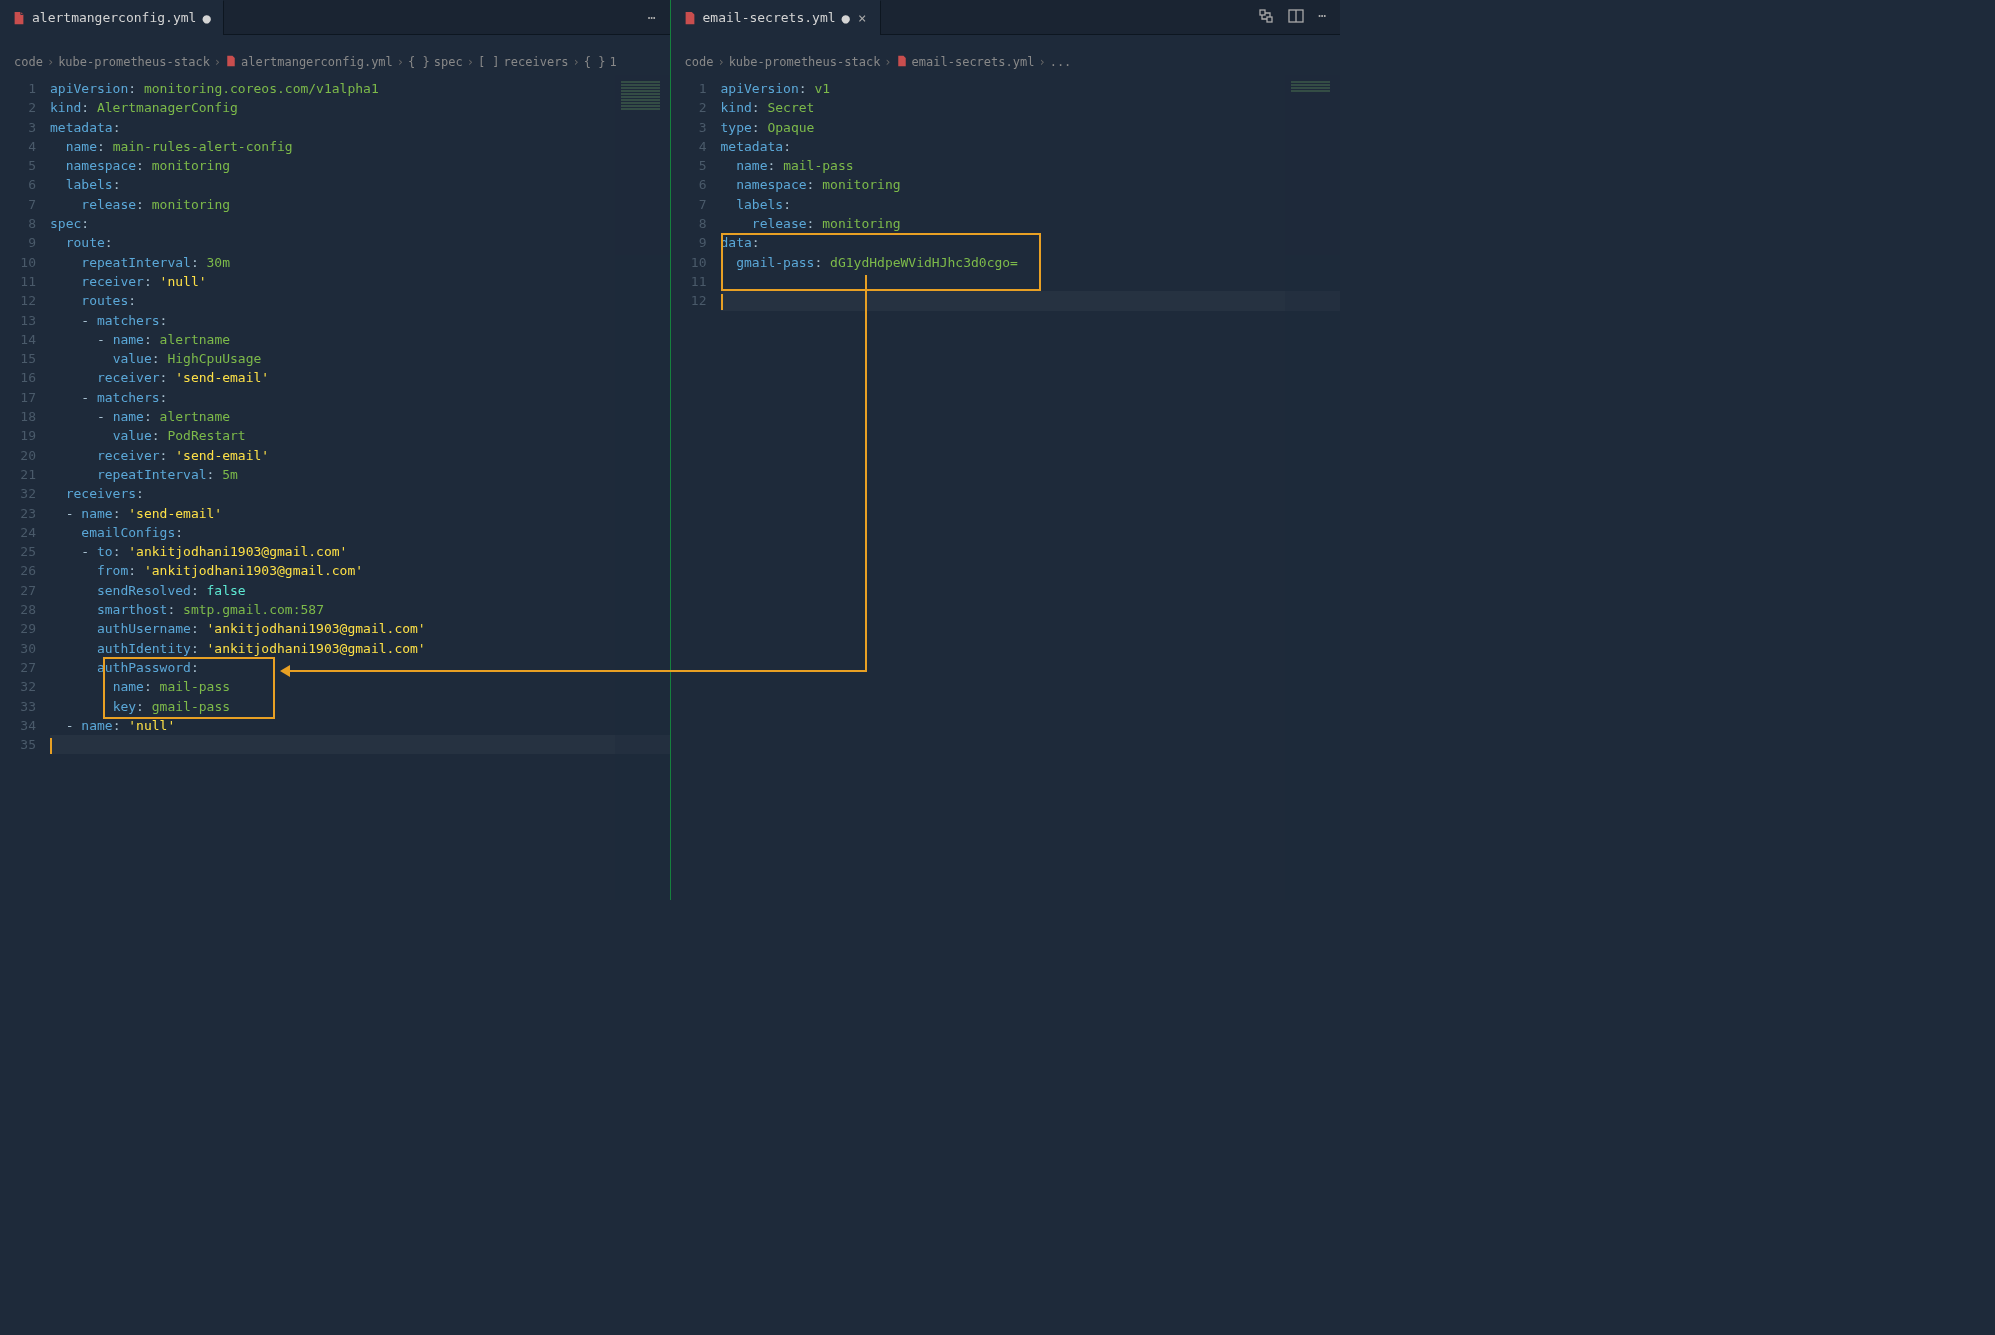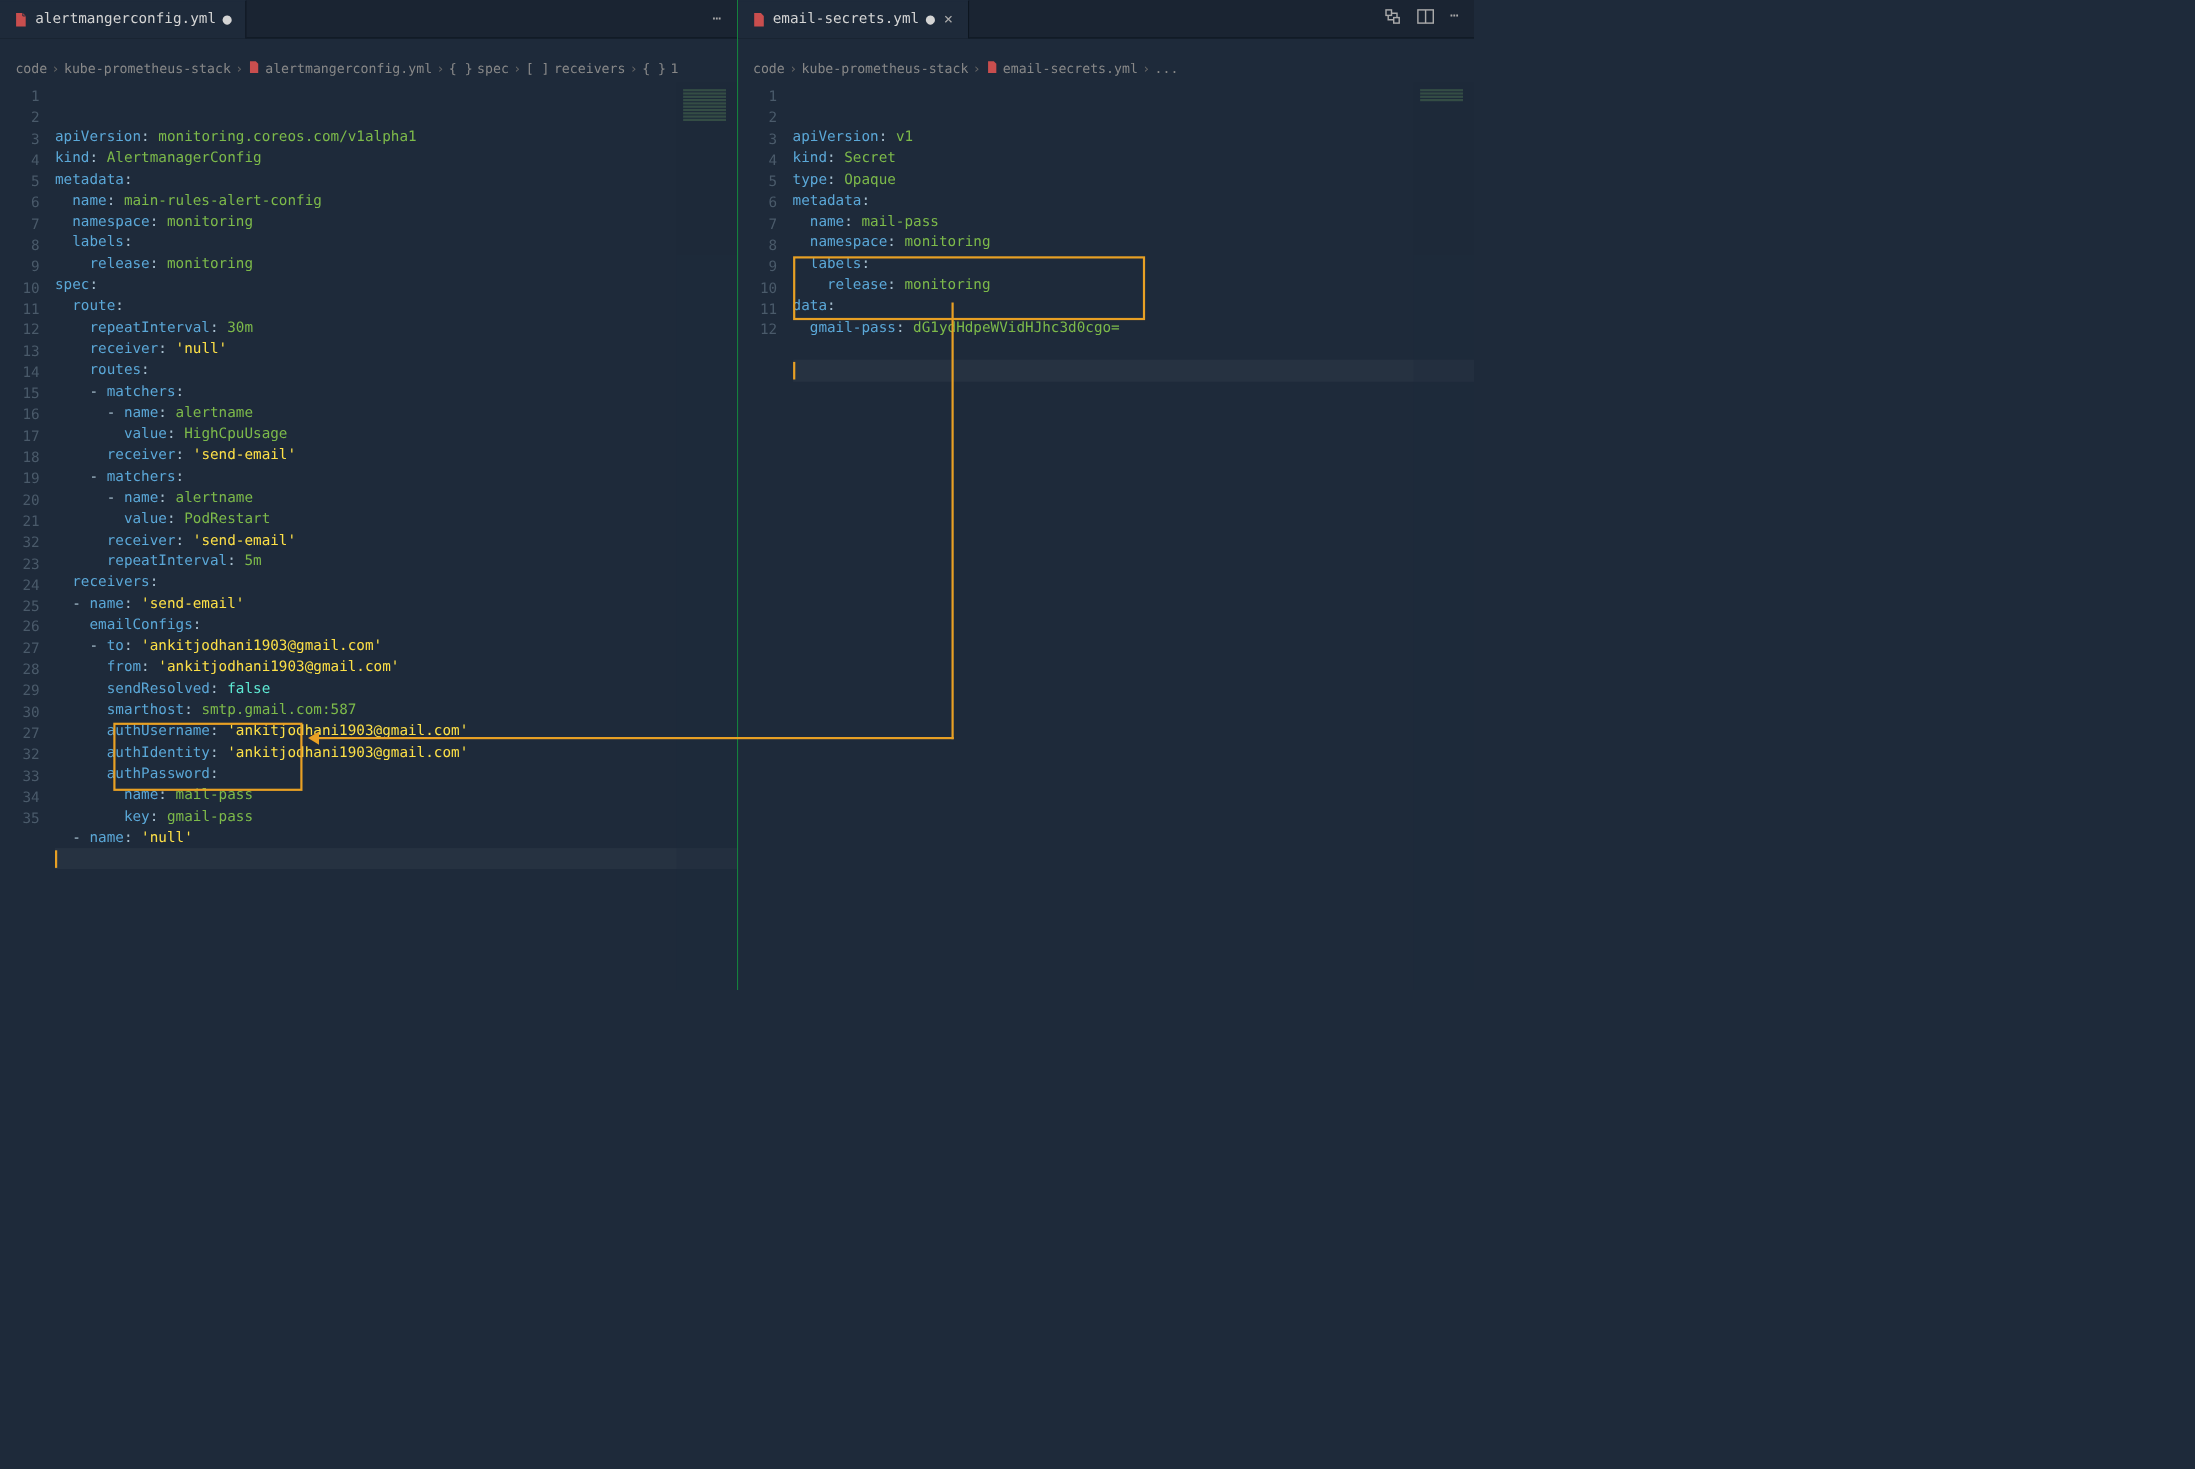--- a/index.html
+++ b/index.html
@@ -79,21 +79,20 @@
     user-select: none;
     line-height: 19.3px;
     padding-top: 4px;
   }
   .code {
     flex: 1;
     line-height: 19.3px;
     white-space: pre;
     padding-top: 4px;
     position: relative;
-    margin-top: 36px;
   }
   .line { height: 19.3px; }
   .key { color: #5ba8d8; }
   .punct { color: #a8c0d0; }
   .str { color: #fde047; }
   .unq { color: #7dba4a; }
   .bool { color: #5eead4; }
   .cursor-line { background: rgba(255,255,255,0.04); }
 
   .highlight-box {

